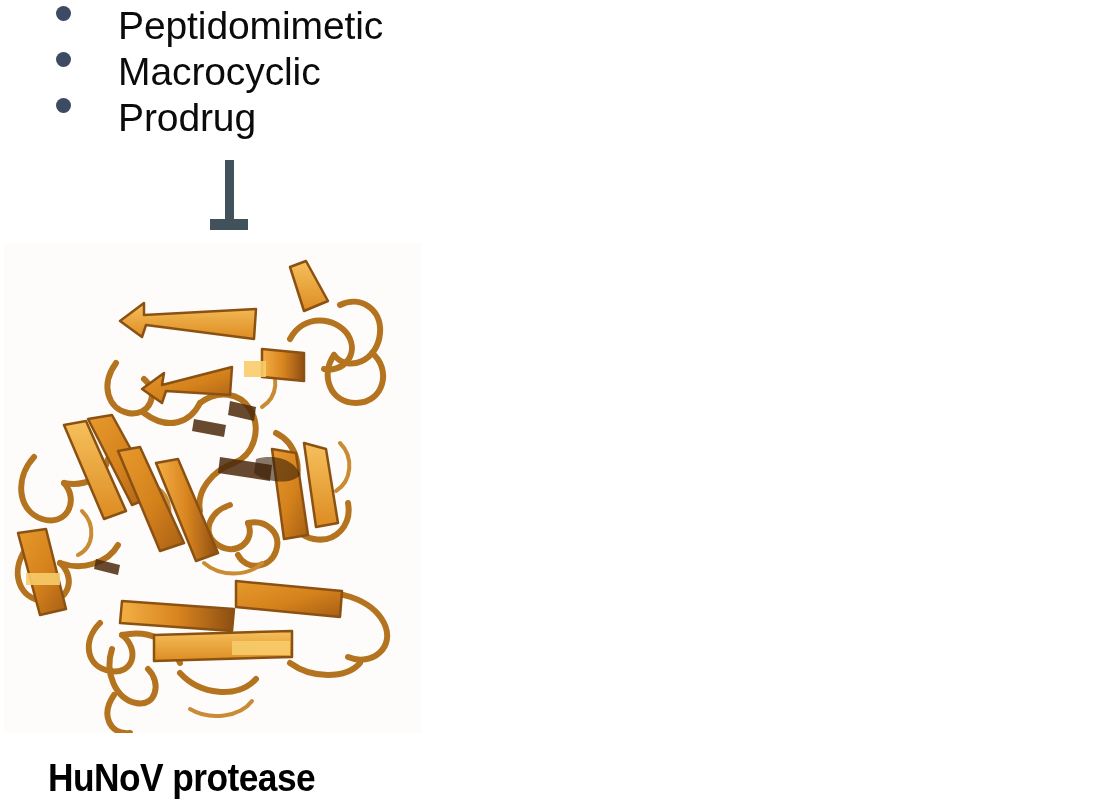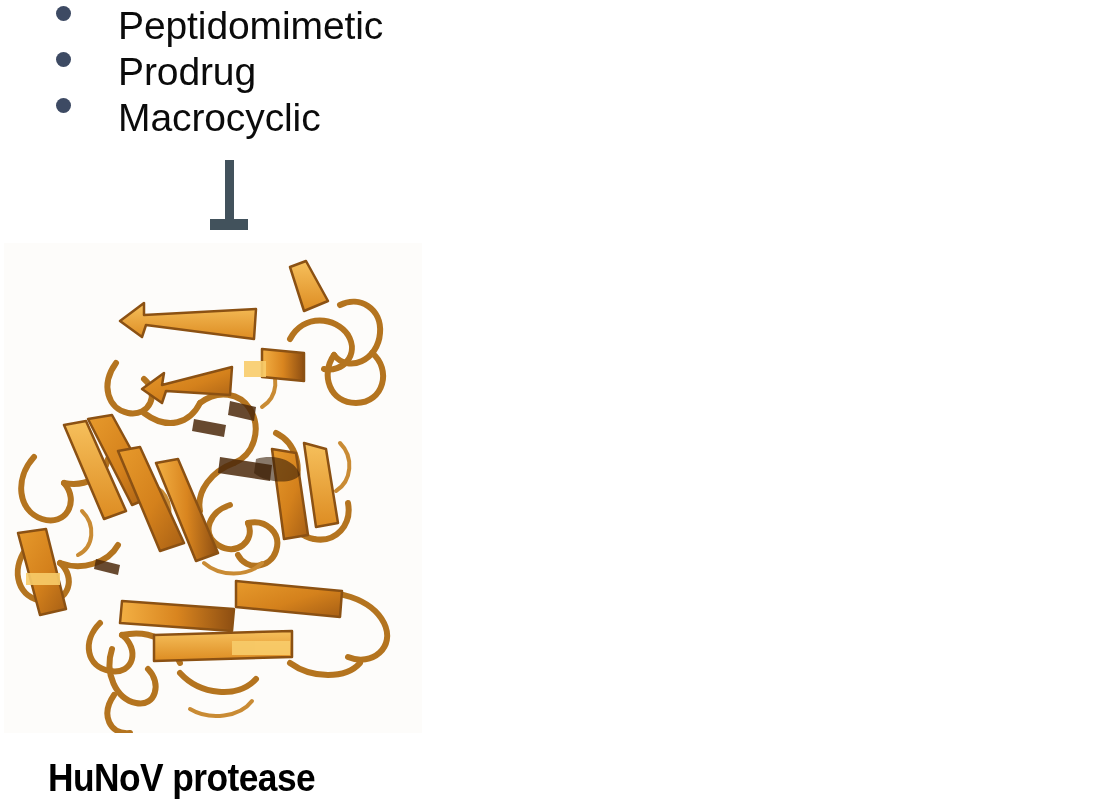--- a/index.html
+++ b/index.html
@@ -91,25 +91,25 @@
 
 <section class="panel" id="panel-protease">
 
   <ul class="bullet-list" id="protease-inhibitor-list">
     <li class="bullet-item">
       <span class="bullet-dot"></span>
       <span class="bullet-label">Peptidomimetic</span>
     </li>
     <li class="bullet-item">
       <span class="bullet-dot"></span>
-      <span class="bullet-label">Prodrug</span>
+      <span class="bullet-label">Macrocyclic</span>
     </li>
     <li class="bullet-item">
       <span class="bullet-dot"></span>
-      <span class="bullet-label">Macrocyclic</span>
+      <span class="bullet-label">Prodrug</span>
     </li>
   </ul>
 
   <svg class="inhibit-bar" id="protease-inhibit-bar" width="66" height="78" viewBox="0 0 66 78" aria-hidden="true">
     <rect x="29" y="0" width="9" height="66" fill="#42525c"></rect>
     <rect x="14" y="59" width="38" height="11" fill="#42525c"></rect>
   </svg>
 
   <figure class="structure-figure" id="protease-structure">
     <svg viewBox="0 0 418 490" xmlns="http://www.w3.org/2000/svg">

